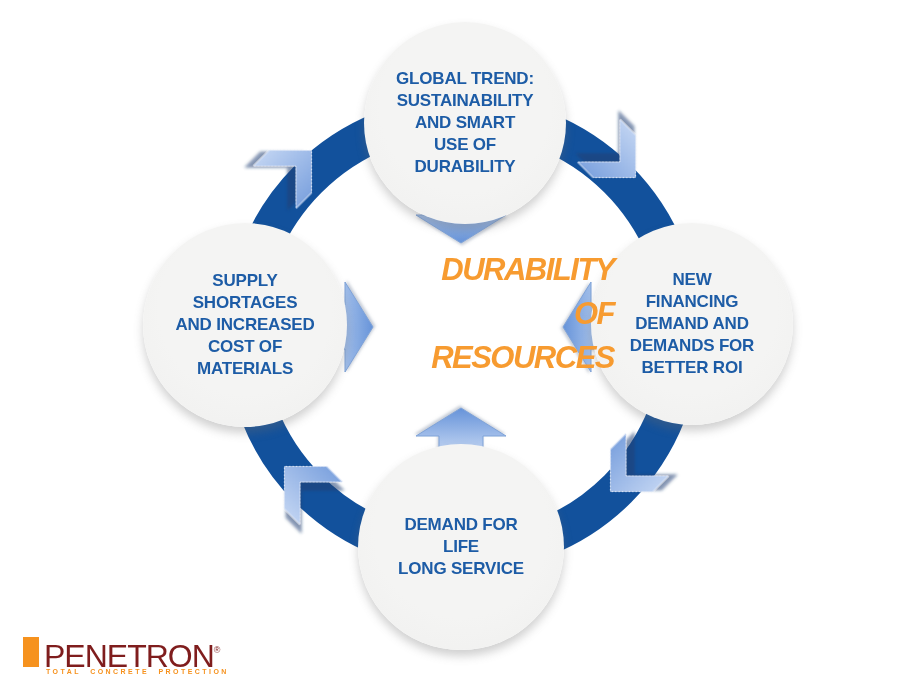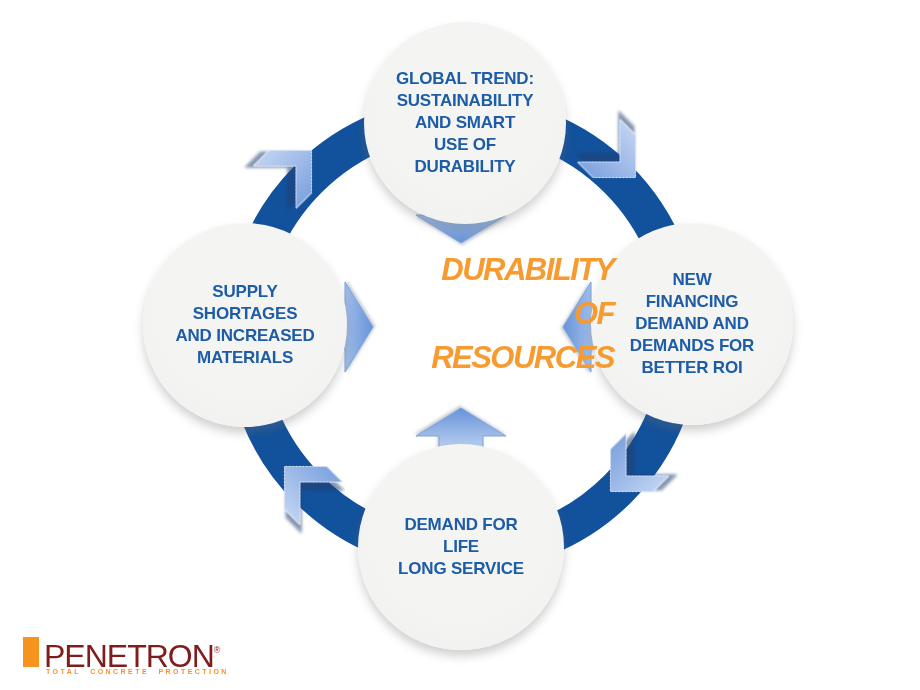--- a/index.html
+++ b/index.html
@@ -122,20 +122,21 @@
       <span class="ln">LIFE</span>
       <span class="ln">LONG SERVICE</span>
     </div>
   </div>
 
   <div class="node node-left">
     <div class="node-text">
       <span class="ln">SUPPLY</span>
       <span class="ln">SHORTAGES</span>
       <span class="ln">AND INCREASED</span>
+      <span class="ln">COST OF</span>
       <span class="ln">MATERIALS</span>
     </div>
   </div>
 
   <div class="center-title">
     <span class="ln">DURABILITY</span>
     <span class="ln">OF</span>
     <span class="ln">RESOURCES</span>
   </div>
 

